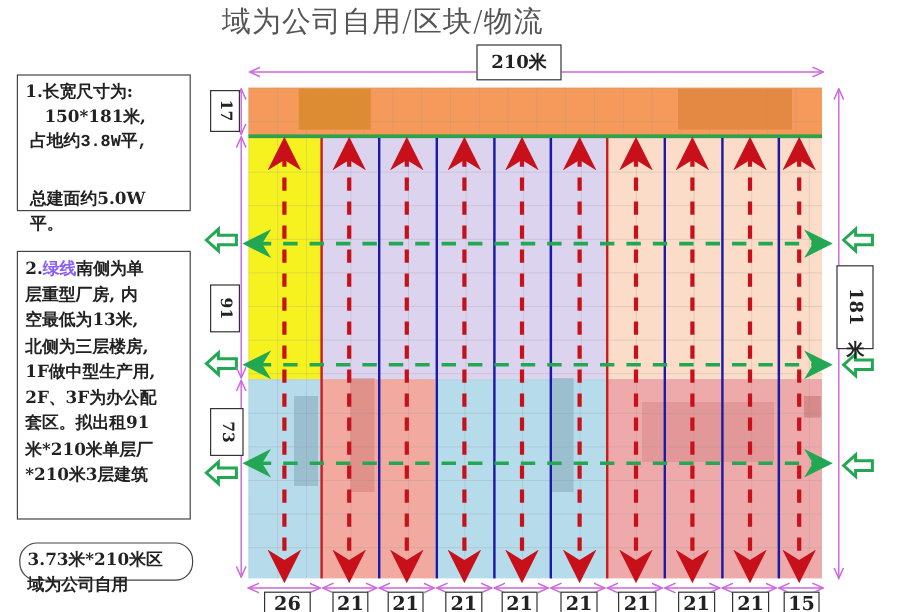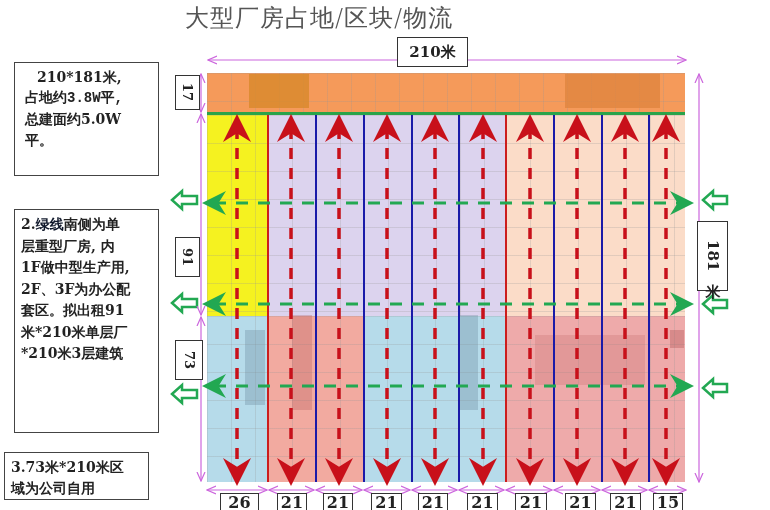--- a/index.html
+++ b/index.html
@@ -3,59 +3,62 @@
 <meta charset="utf-8">
 <style>
   html, body { margin:0; padding:0; background:#ffffff; }
   body { width:770px; height:510px; position:relative; overflow:hidden;
          font-family:"DejaVu Serif","Liberation Serif",serif; }
   .abs { position:absolute; }
   .title { left:185px; top:2px; font-size:24px; color:#555; letter-spacing:1px; white-space:nowrap;
            font-family:"DejaVu Sans","Liberation Sans",sans-serif; font-weight:300; }
   .note { border:1.5px solid #444; background:#fff; color:#222; font-weight:bold;
           font-size:14px; line-height:21px; padding:4px 6px; box-sizing:border-box; }
-  .note .hl { color:#0f172a; }
+  .note .hl { color:#8b5cf6; }
   .dimbox { border:1.2px solid #333; background:#fff; color:#222; font-size:13px; font-weight:bold;
             display:flex; align-items:center; justify-content:center; box-sizing:border-box; }
   .vtext { writing-mode:vertical-rl; }
   .zone { position:absolute; }
   .grid { background-image:
       linear-gradient(rgba(150,150,150,0.25) 1px, transparent 1px),
       linear-gradient(90deg, rgba(150,150,150,0.25) 1px, transparent 1px);
       background-size:24px 28px; }
   .vline { position:absolute; width:2px; top:115px; height:367px; }
   .red { background:#cc1d1d; }
   .blue { background:#1a1aa8; }
   .dimnum { font-size:16px; }
 </style>
 </head>
 <body>
 
-<div class="abs title">大型厂房占地/区块/物流</div>
+<div class="abs title">域为公司自用/区块/物流</div>
 
 <div class="abs note" style="left:14px;top:62px;width:145px;height:114px;">
-  <div style="padding-left:16px;">210*181米,</div>
+  <div>1.长宽尺寸为:</div>
+  <div style="padding-left:16px;">150*181米,</div>
   <div style="padding-left:4px;font-family:Liberation Mono, monospace;">占地约3.8W平,</div>
-  <div style="padding-left:4px;">总建面约5.0W</div>
+  <div style="padding-left:4px;margin-top:26px;">总建面约5.0W</div>
   <div style="padding-left:4px;">平。</div>
 </div>
 
 <div class="abs note" style="left:14px;top:209px;width:145px;height:224px;line-height:21.5px;">
   <div>
     <span>2.</span><span class="hl">绿线</span><span>南侧为单</span>
   </div>
   <div>层重型厂房, 内</div>
+  <div>空最低为13米,</div>
+  <div>北侧为三层楼房,</div>
   <div>1F做中型生产用,</div>
   <div>2F、3F为办公配</div>
   <div>套区。拟出租91</div>
   <div>米*210米单层厂</div>
   <div>*210米3层建筑</div>
 </div>
 
-<div class="abs note" style="left:4px;top:452px;width:145px;height:48px;">
+<div class="abs note" style="left:16px;top:452px;width:145px;height:32px;border-radius:15px;">
   <div>3.73米*210米区</div>
   <div>域为公司自用</div>
 </div>
 
 <div>
   <div class="zone grid" style="left:207px;top:73px;width:478px;height:40px;background-color:#f59a5a;"></div>
   <div class="zone" style="left:249px;top:74px;width:60px;height:34px;background:#d98a2e;opacity:0.85;"></div>
   <div class="zone" style="left:565px;top:74px;width:95px;height:34px;background:#e0853f;opacity:0.8;"></div>
   <div class="zone" style="left:207px;top:112px;width:478px;height:3px;background:#2aa34a;"></div>
 

